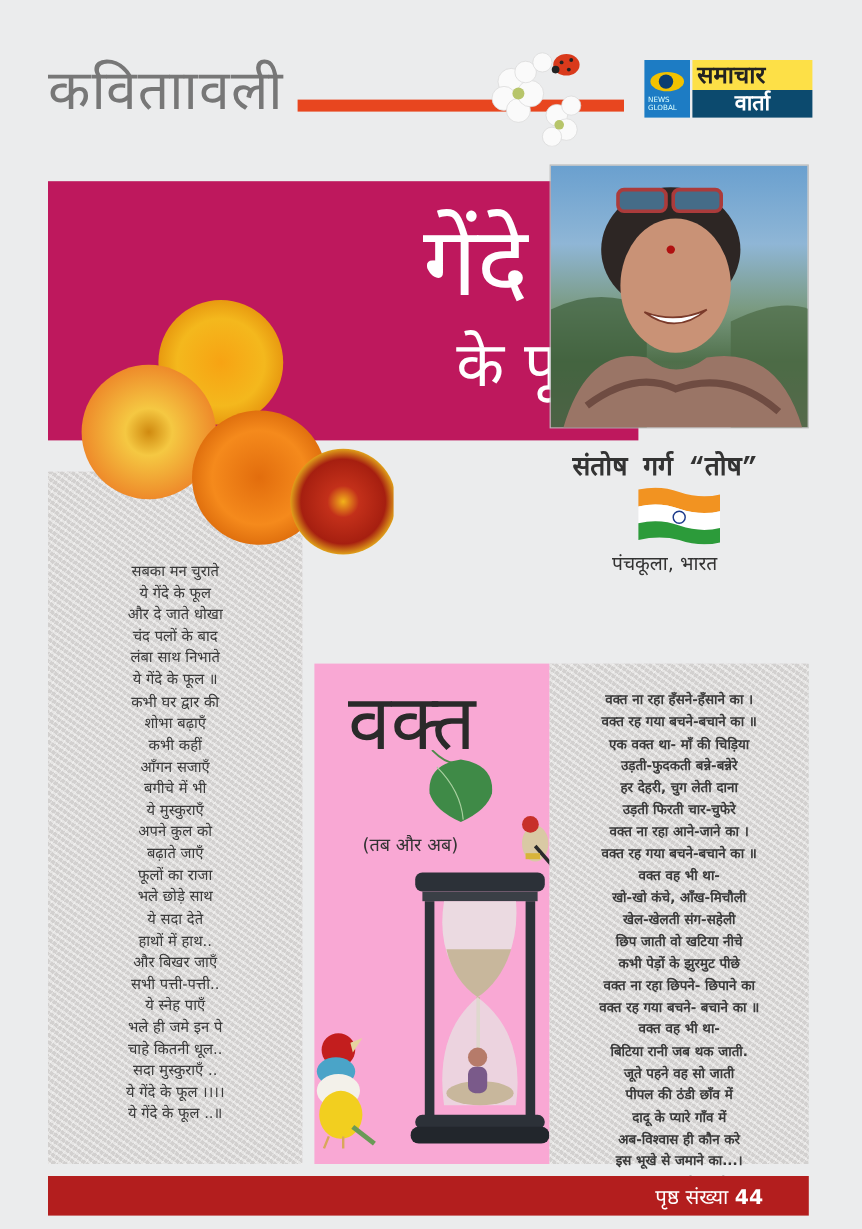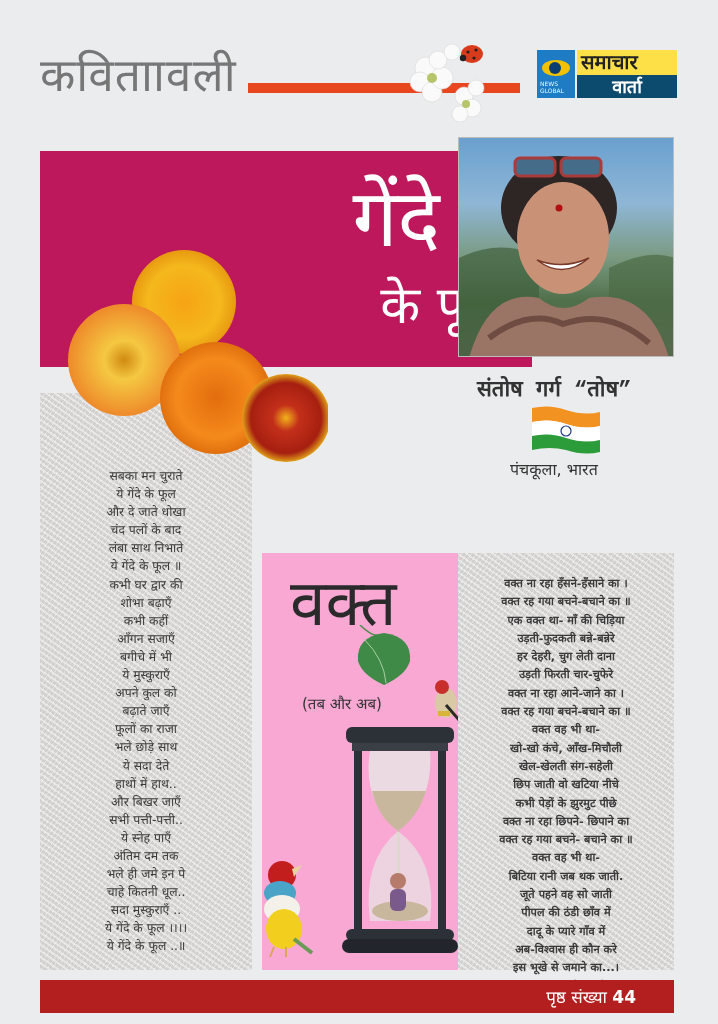--- a/index.html
+++ b/index.html
@@ -139,21 +139,20 @@
     <div>ये मुस्कुराएँ</div>
     <div>अपने कुल को</div>
     <div>बढ़ाते जाएँ</div>
     <div>फूलों का राजा</div>
     <div>भले छोड़े साथ</div>
     <div>ये सदा देते</div>
     <div>हाथों में हाथ..</div>
     <div>और बिखर जाएँ</div>
     <div>सभी पत्ती-पत्ती..</div>
     <div>ये स्नेह पाएँ</div>
-    <div>अंतिम दम तक</div>
     <div>भले ही जमे इन पे</div>
     <div>चाहे कितनी धूल..</div>
     <div>सदा मुस्कुराएँ ..</div>
     <div>ये गेंदे के फूल ।।।।</div>
     <div>ये गेंदे के फूल ..॥</div>
   </div>
 </div>
 
 <svg class="abs" style="left:66px; top:248px; width:262px; height:222px;" viewBox="0 0 262 222">
   <defs>

